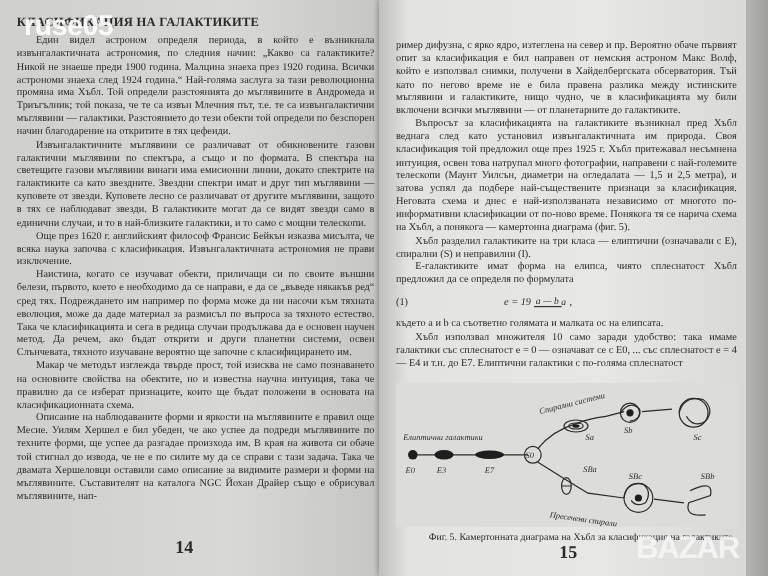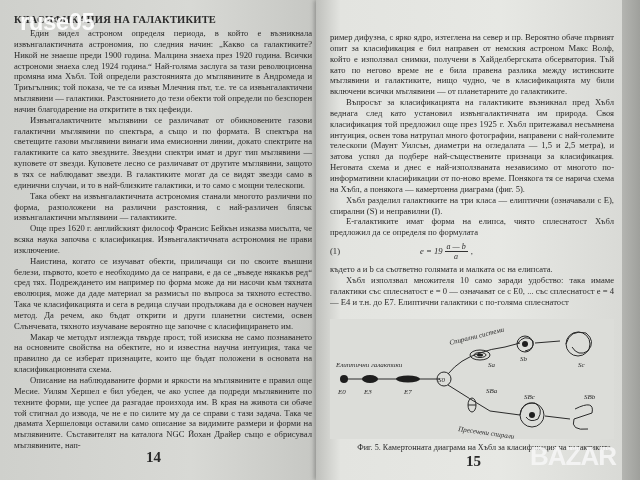--- a/index.html
+++ b/index.html
@@ -40,21 +40,21 @@
   p.noindent { text-indent:0; }
   .pagenum {
     position:absolute; bottom:14px; font-weight:bold; font-size:15px;
   }
   .page-left .pagenum { left:146px; }
   .page-right .pagenum { left:150px; bottom:10px; }
   .formula-row {
     display:flex; align-items:center; font-size:8.6px; height:22px; margin:2px 0;
   }
   .formula-row .eq-num { width:90px; }
-  .frac { display:inline-flex; flex-direction:column; align-items:center; font-style:italic; font-size:8px; margin-left:2px; }
+  .frac { display:inline-flex; flex-direction:row; align-items:center; font-style:italic; font-size:8px; margin-left:2px; }
   .frac .num { border-bottom:0.7px solid #333; padding:0 2px; line-height:9px;}
   .frac .den { line-height:9px; }
   .figure {
     position:relative; height:120px; margin-top:12px;
     background:#dcddd9;
   }
   .figure svg { position:absolute; left:0; top:0; }
   .fig-caption {
     font-size:8.2px; font-weight:normal; margin-top:4px; margin-left:24px;text-align:center;
   }
@@ -70,21 +70,20 @@
     font-size:26px; color:rgba(245,245,245,0.9); letter-spacing:-1px;text-align:right;
   }
 </style>
 </head>
 <body>
 
 <div class="page page-left">
   <div class="title">КЛАСИФИКАЦИЯ НА ГАЛАКТИКИТЕ</div>
   <p>Един видел астроном определя периода, в който е възникнала извънгалактичната астрономия, по следния начин: „Какво са галактиките? Никой не знаеше преди 1900 година. Малцина знаеха през 1920 година. Всички астрономи знаеха след 1924 година.“ Най-голяма заслуга за тази революционна промяна има Хъбл. Той определи разстоянията до мъглявините в Андромеда и Триъгълник; той показа, че те са извън Млечния път, т.е. те са извънгалактични мъглявини — галактики. Разстоянието до тези обекти той определи по безспорен начин благодарение на откритите в тях цефеиди.</p>
   <p>Извънгалактичните мъглявини се различават от обикновените газови галактични мъглявини по спектъра, а също и по формата. В спектъра на светещите газови мъглявини винаги има емисионни линии, докато спектрите на галактиките са като звездните. Звездни спектри имат и друг тип мъглявини — куповете от звезди. Куповете лесно се различават от другите мъглявини, защото в тях се наблюдават звезди. В галактиките могат да се видят звезди само в единични случаи, и то в най-близките галактики, и то само с мощни телескопи.</p>
-  <p>Така обект на извънгалактичната астрономия станали многото различни по форма, разположени на различни разстояния, с най-различен блясък извънгалактични мъглявини — галактиките.</p>
   <p>Още през 1620 г. английският философ Франсис Бейкън изказва мисълта, че всяка наука започва с класификация. Извънгалактичната астрономия не прави изключение.</p>
   <p>Наистина, когато се изучават обекти, приличащи си по своите външни белези, първото, което е необходимо да се направи, е да се „въведе някакъв ред“ сред тях. Подреждането им например по форма може да ни насочи към тяхната еволюция, може да даде материал за размисъл по въпроса за тяхното естество. Така че класификацията и сега в редица случаи продължава да е основен научен метод. Да речем, ако бъдат открити и други планетни системи, освен Слънчевата, тяхното изучаване вероятно ще започне с класифицирането им.</p>
   <p>Макар че методът изглежда твърде прост, той изисква не само познаването на основните свойства на обектите, но и известна научна интуиция, така че правилно да се изберат признаците, които ще бъдат положени в основата на класификационната схема.</p>
   <p>Описание на наблюдаваните форми и яркости на мъглявините е правил още Месие. Уилям Хершел е бил убеден, че ако успее да подреди мъглявините по техните форми, ще успее да разгадае произхода им. В края на живота си обаче той стигнал до извода, че не е по силите му да се справи с тази задача. Така че двамата Хершеловци оставили само описание за видимите размери и форми на мъглявините. Съставителят на каталога NGC Йохан Драйер също е обрисувал мъглявините, нап-</p>
   <div class="pagenum">14</div>
   <div class="watermark-ruse">ruse05</div>
 </div>
 
 <div class="page page-right">
   <p class="noindent">ример дифузна, с ярко ядро, изтеглена на север и пр. Вероятно обаче първият опит за класификация е бил направен от немския астроном Макс Волф, който е използвал снимки, получени в Хайделбергската обсерватория. Тъй като по негово време не е била правена разлика между истинските мъглявини и галактиките, нищо чудно, че в класификацията му били включени всички мъглявини — от планетарните до галактиките.</p>

